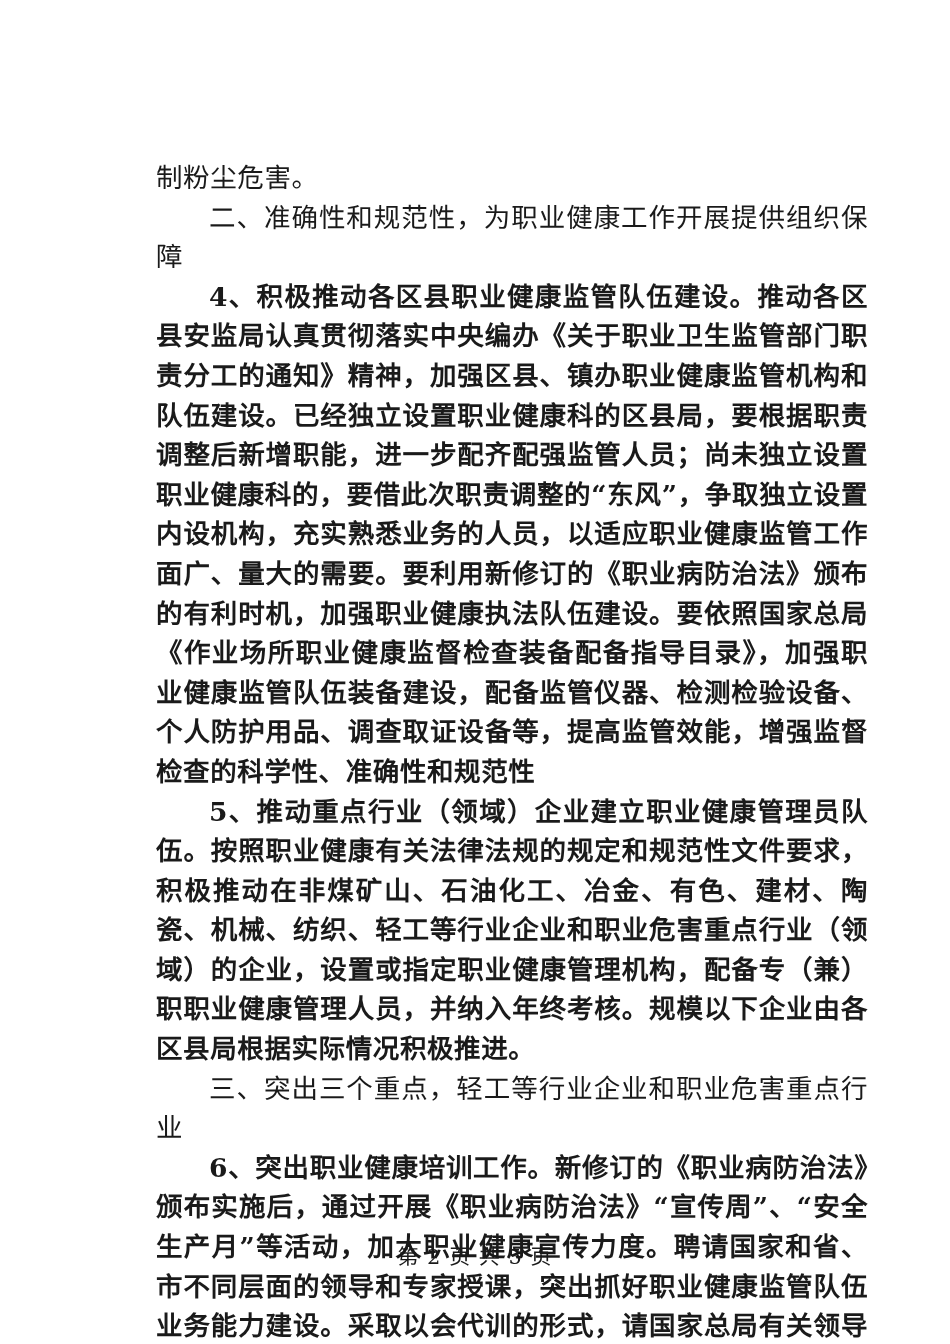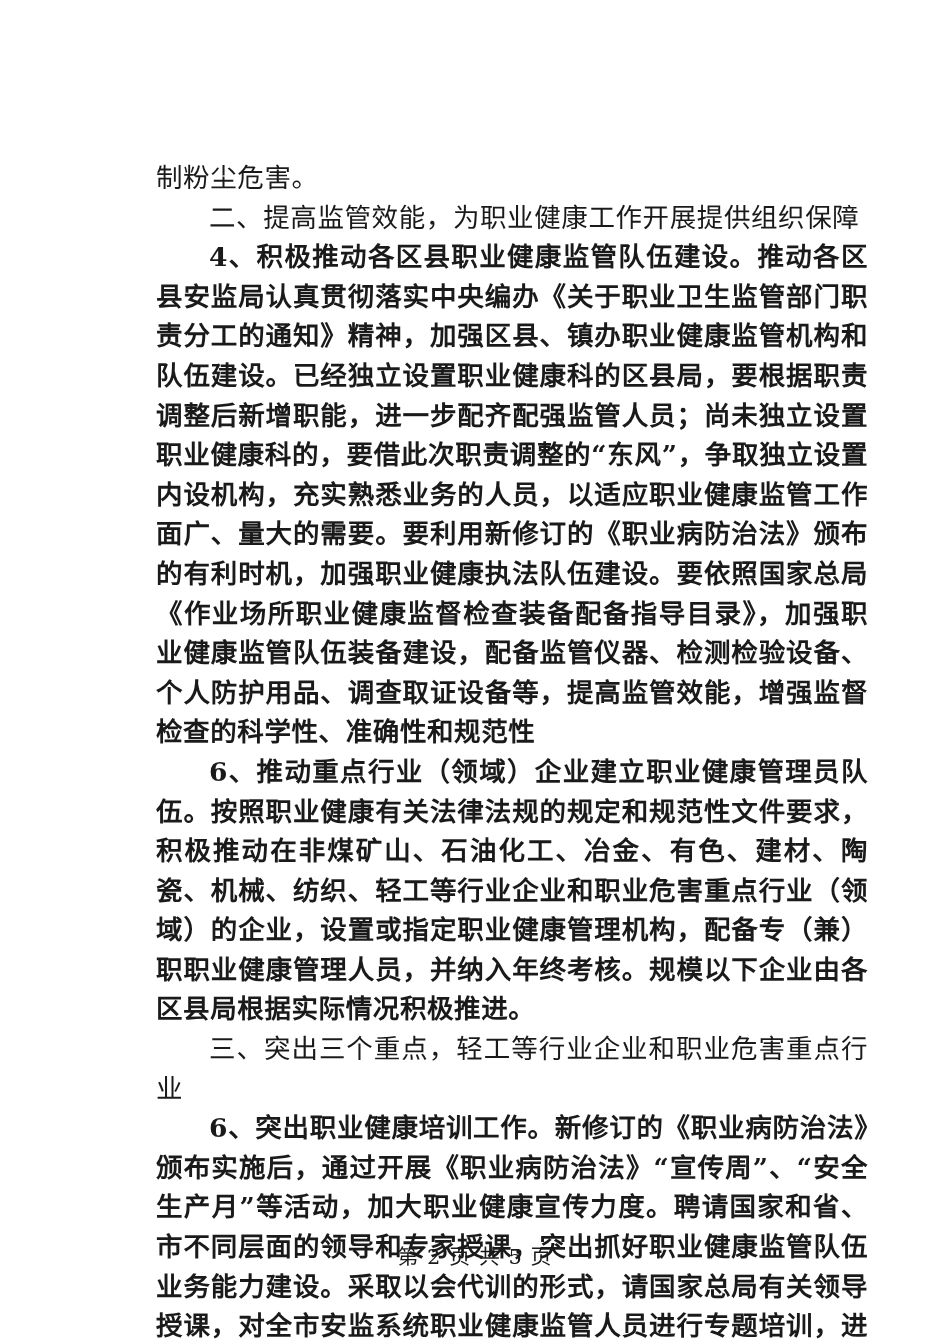--- a/index.html
+++ b/index.html
@@ -72,25 +72,25 @@
 </style>
 </head>
 <body>
 
 <div class="page">
 
   <div class="doc-body">
 
     <p class="para tail-line">制粉尘危害。</p>
 
-    <p class="para heading">二、提高监管效能，为职业健康工作开展提供组织保障</p>
+    <p class="para heading">二、准确性和规范性，为职业健康工作开展提供组织保障</p>
 
     <p class="para indent">4、积极推动各区县职业健康监管队伍建设。推动各区县安监局认真贯彻落实中央编办《关于职业卫生监管部门职责分工的通知》精神，加强区县、镇办职业健康监管机构和队伍建设。已经独立设置职业健康科的区县局，要根据职责调整后新增职能，进一步配齐配强监管人员；尚未独立设置职业健康科的，要借此次职责调整的“东风”，争取独立设置内设机构，充实熟悉业务的人员，以适应职业健康监管工作面广、量大的需要。要利用新修订的《职业病防治法》颁布的有利时机，加强职业健康执法队伍建设。要依照国家总局《作业场所职业健康监督检查装备配备指导目录》，加强职业健康监管队伍装备建设，配备监管仪器、检测检验设备、个人防护用品、调查取证设备等，提高监管效能，增强监督检查的科学性、准确性和规范性</p>
 
-    <p class="para indent">6、推动重点行业（领域）企业建立职业健康管理员队伍。按照职业健康有关法律法规的规定和规范性文件要求，积极推动在非煤矿山、石油化工、冶金、有色、建材、陶瓷、机械、纺织、轻工等行业企业和职业危害重点行业（领域）的企业，设置或指定职业健康管理机构，配备专（兼）职职业健康管理人员，并纳入年终考核。规模以下企业由各区县局根据实际情况积极推进。</p>
+    <p class="para indent">5、推动重点行业（领域）企业建立职业健康管理员队伍。按照职业健康有关法律法规的规定和规范性文件要求，积极推动在非煤矿山、石油化工、冶金、有色、建材、陶瓷、机械、纺织、轻工等行业企业和职业危害重点行业（领域）的企业，设置或指定职业健康管理机构，配备专（兼）职职业健康管理人员，并纳入年终考核。规模以下企业由各区县局根据实际情况积极推进。</p>
 
     <p class="para heading">三、突出三个重点，轻工等行业企业和职业危害重点行业</p>
 
     <p class="para indent">6、突出职业健康培训工作。新修订的《职业病防治法》颁布实施后，通过开展《职业病防治法》“宣传周”、“安全生产月”等活动，加大职业健康宣传力度。聘请国家和省、市不同层面的领导和专家授课，突出抓好职业健康监管队伍业务能力建设。采取以会代训的形式，请国家总局有关领导授课，对全市安监系统职业健康监管人员进行专题培训，进一步提高监管人员的责任意识、业务素质、履职能力和依法监管水平。通过请进来走出去、举办培训班等形式，年内对全市安监系统职业健康监管人员轮训一遍。制定年度培训计划，采取不同培训形式，强化用人单位主要负责人、分管负责人和相关管理人员，职业健康法律法规、国家标准和行业标准的培训，提高用人单</p>
 
   </div>
 
   <div class="footer">
     <span class="num">第 2 页  共 5 页</span>
   </div>

